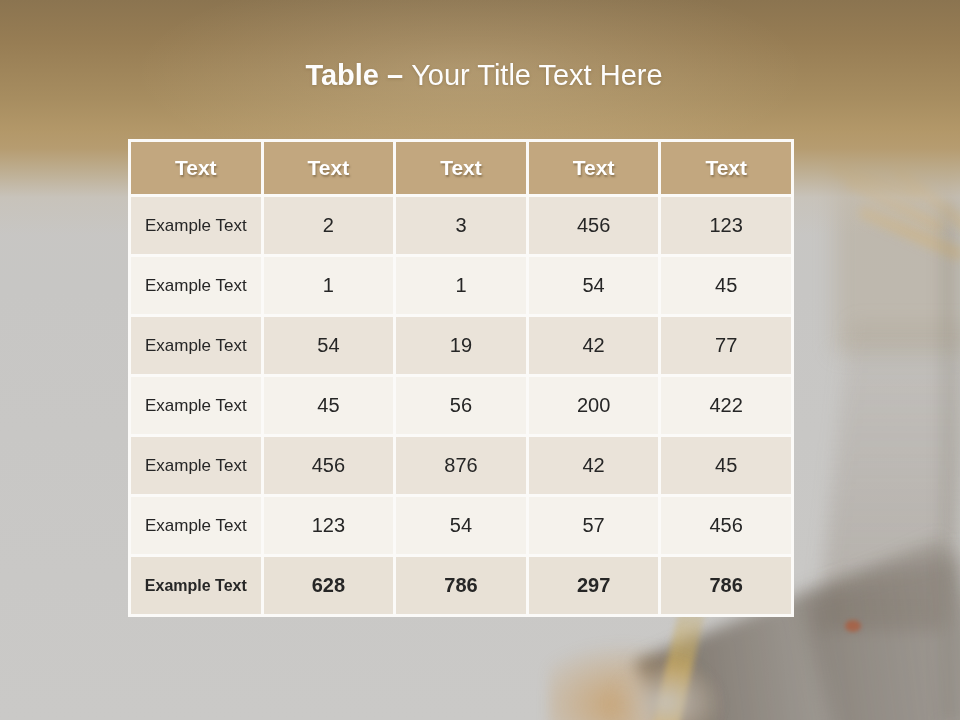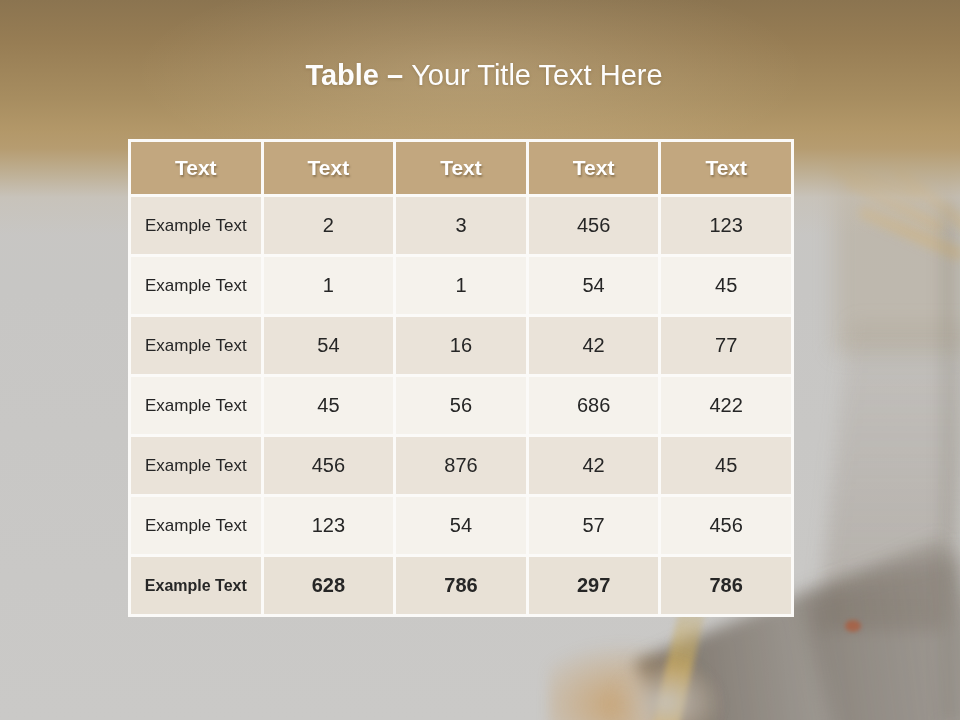--- a/index.html
+++ b/index.html
@@ -136,29 +136,29 @@
       <tr class="even">
         <td class="label-cell">Example Text</td>
         <td>1</td>
         <td>1</td>
         <td>54</td>
         <td>45</td>
       </tr>
       <tr class="odd">
         <td class="label-cell">Example Text</td>
         <td>54</td>
-        <td>16</td>
+        <td>19</td>
         <td>42</td>
         <td>77</td>
       </tr>
       <tr class="even">
         <td class="label-cell">Example Text</td>
         <td>45</td>
         <td>56</td>
-        <td>686</td>
+        <td>200</td>
         <td>422</td>
       </tr>
       <tr class="odd">
         <td class="label-cell">Example Text</td>
         <td>456</td>
         <td>876</td>
         <td>42</td>
         <td>45</td>
       </tr>
       <tr class="even">

